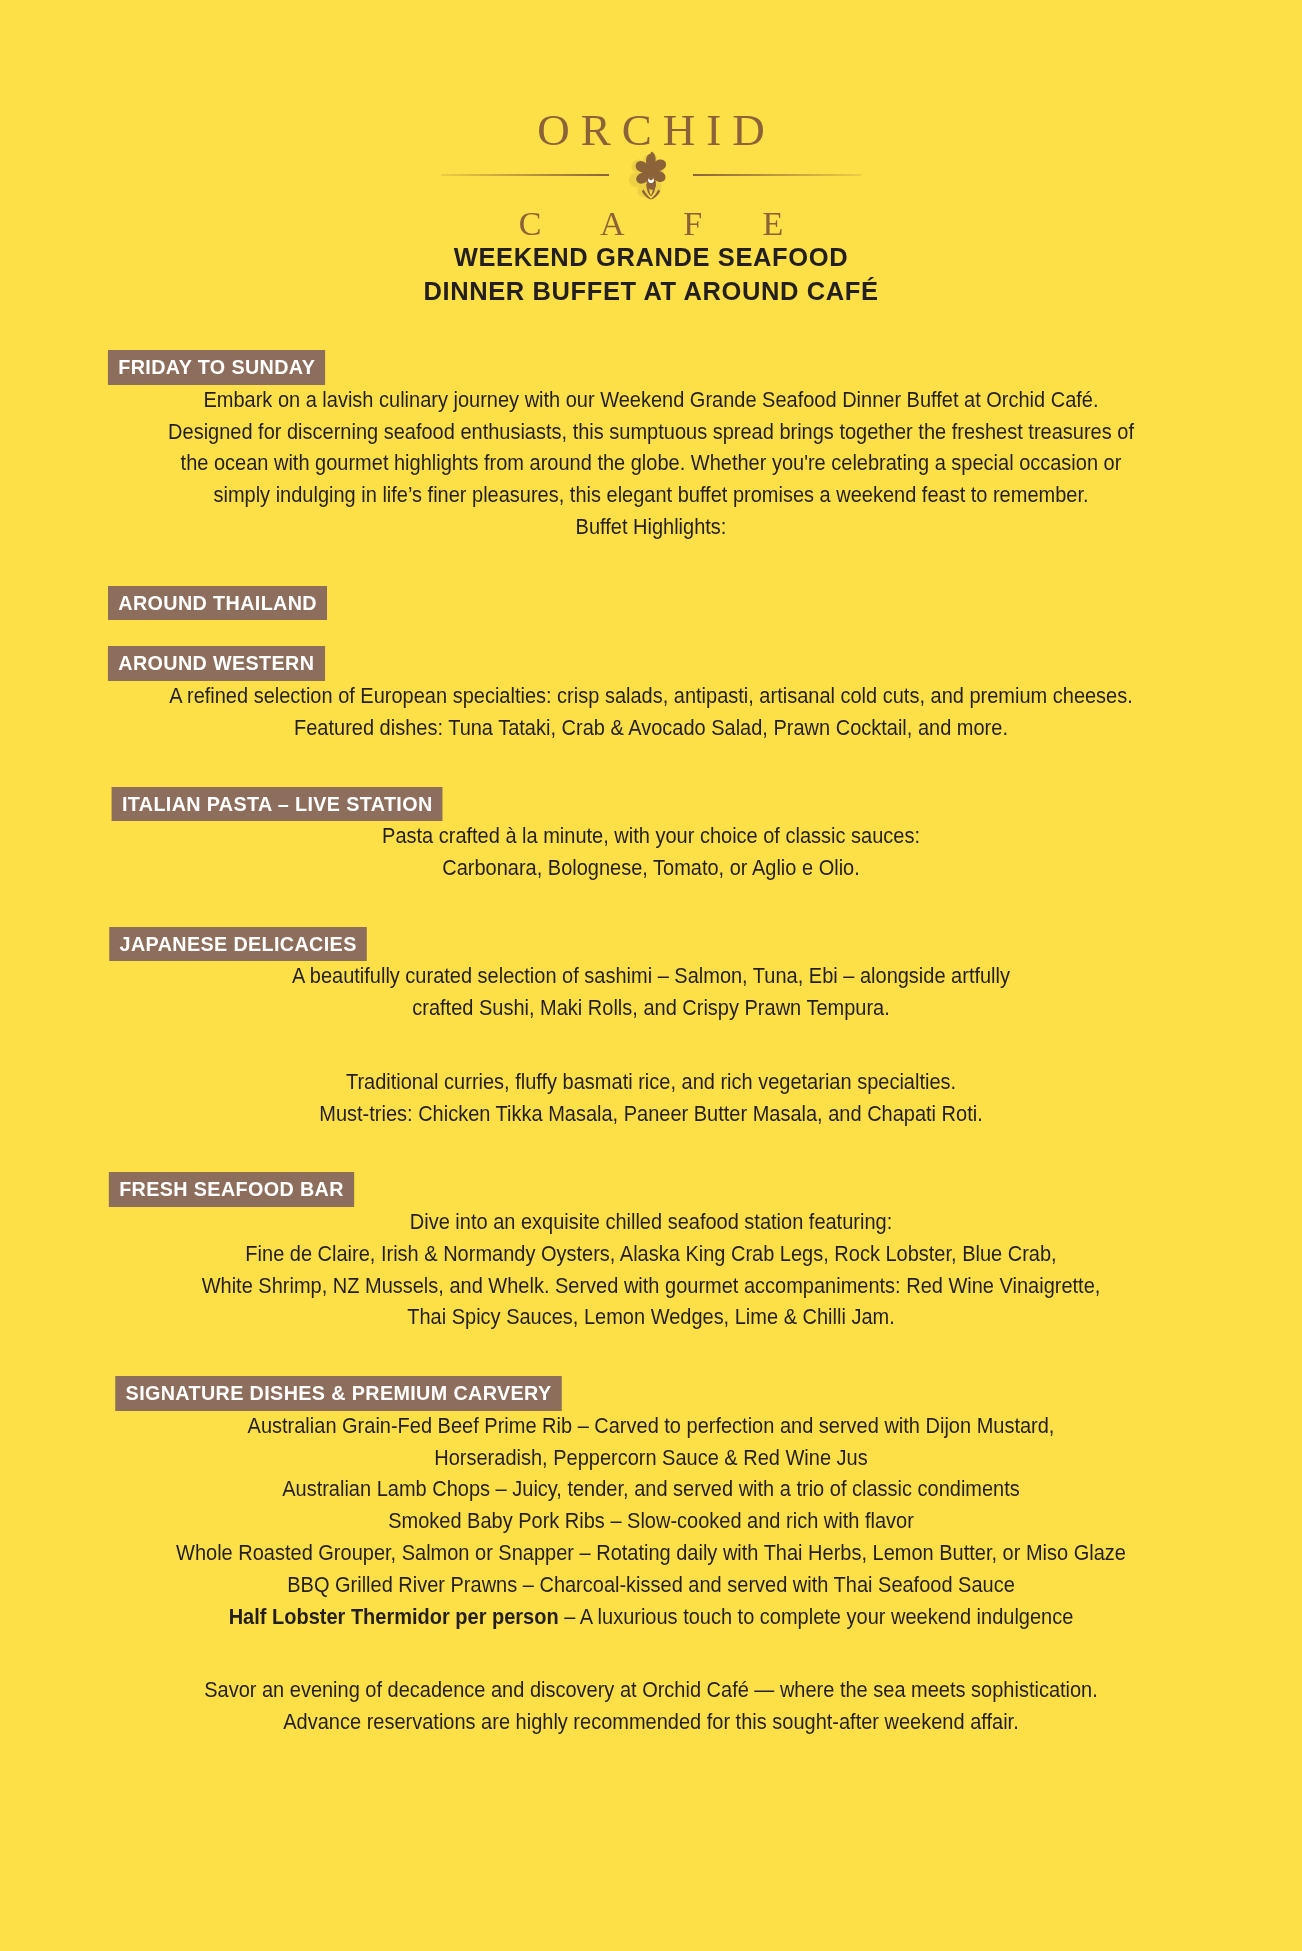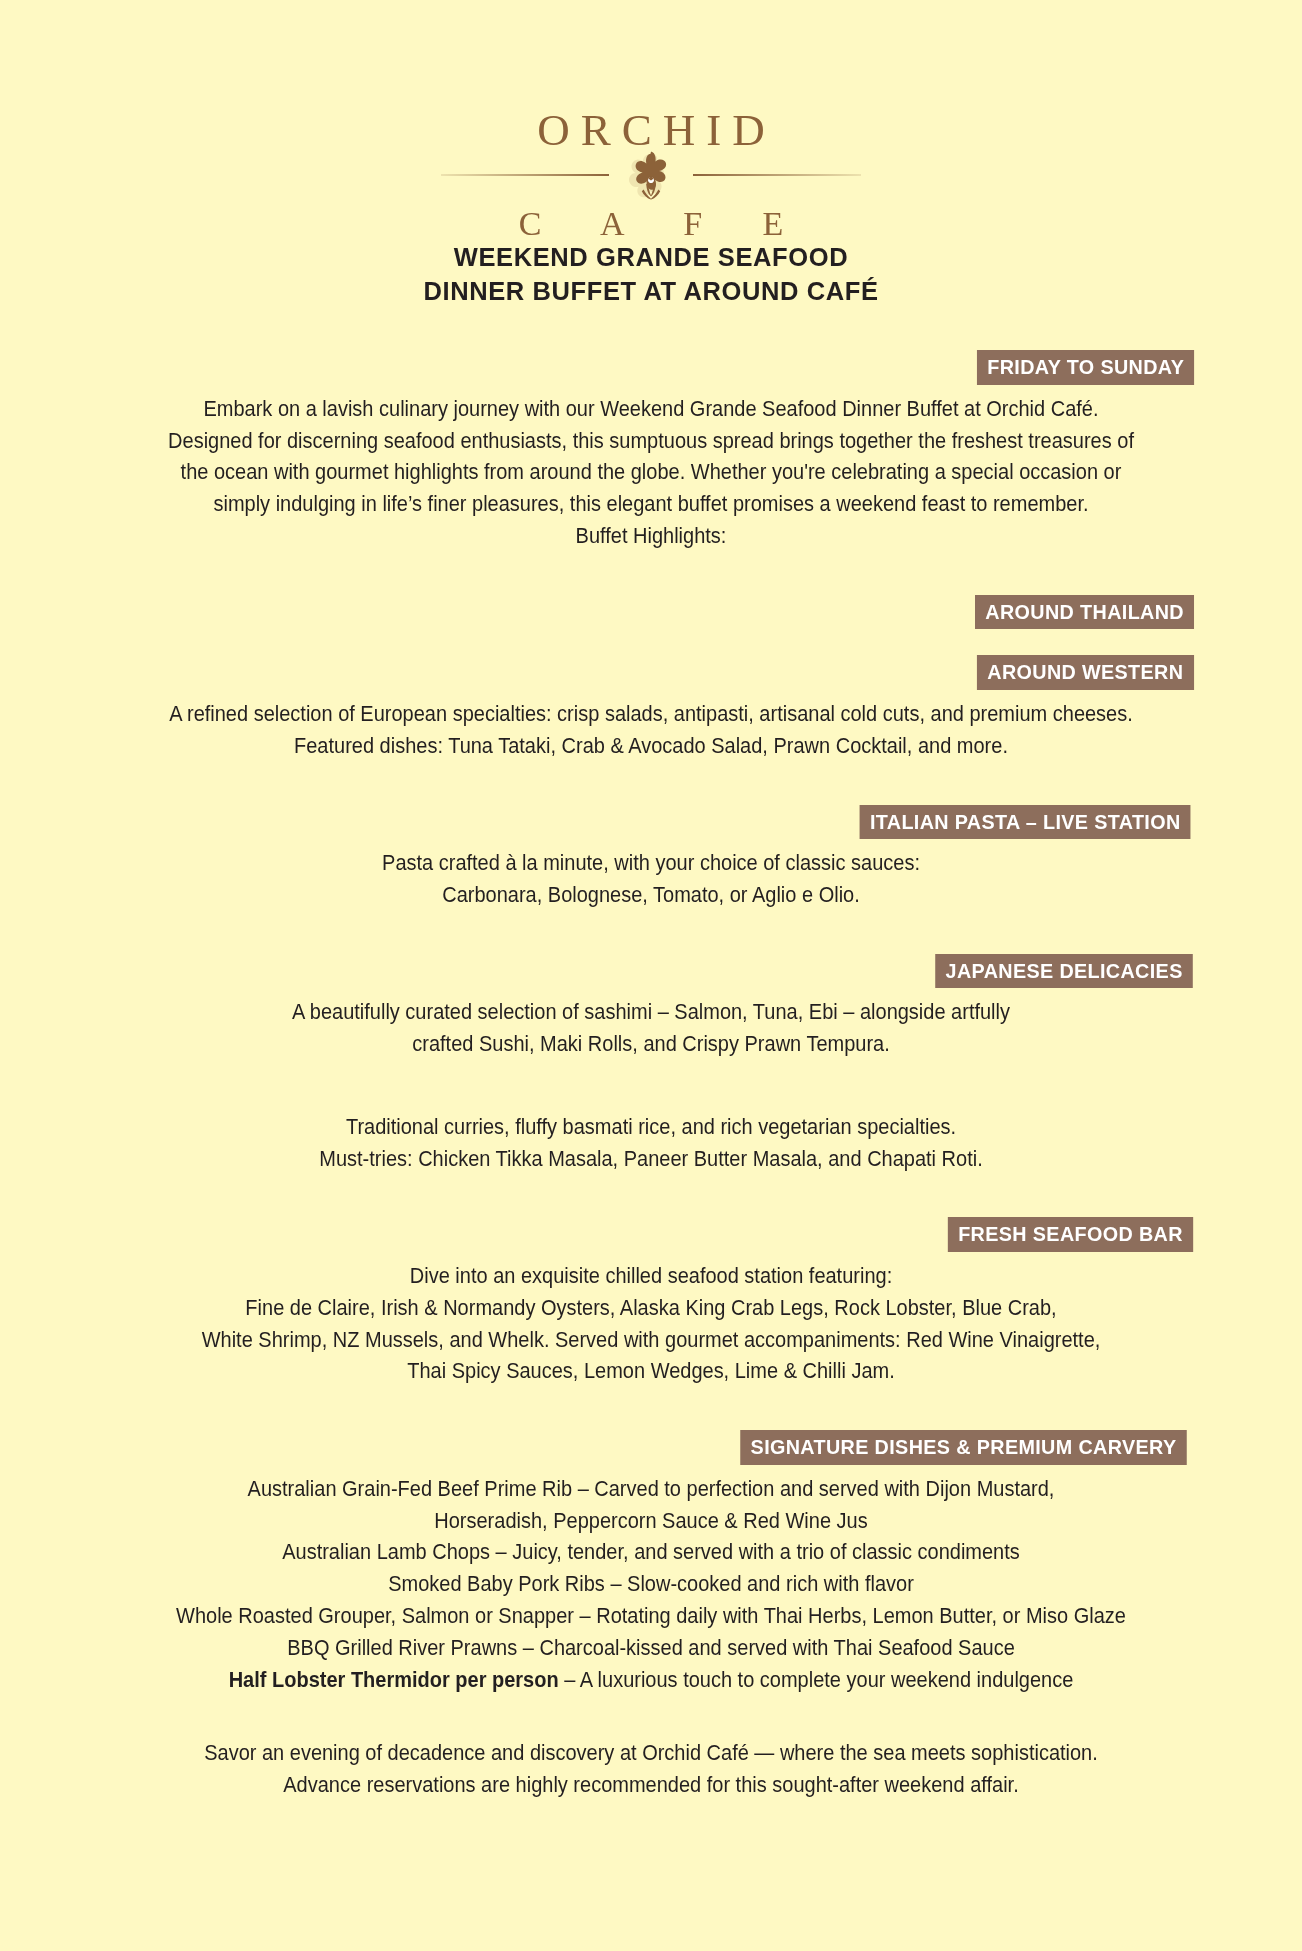--- a/index.html
+++ b/index.html
@@ -13,21 +13,21 @@
     height: 1951px;
     font-family: "Liberation Sans", sans-serif;
     color: #231f20;
     overflow: hidden;
   }
 
   .page {
     width: 1302px;
     height: 1951px;
     position: relative;
-    background: #fef9c3;
+    background: #fde047;
     box-sizing: border-box;
     padding: 0;
   }
 
   
   .logo-block {
     margin: 0 auto;
     padding-top: 108px;
     width: 420px;
     text-align: center;
@@ -95,21 +95,21 @@
 
   
   .content {
     width: 1100px;
     margin: 0 auto;
     text-align: center;
   }
   .section { text-align: center; }
 
   .badge-row {
-    text-align: right;
+    text-align: left;
     line-height: 0;
   }
   .badge {
     display: inline-block;
     background: #8d6e5c;
     color: #ffffff;
     font-weight: bold;
     font-size: 21px;
     letter-spacing: 0.4px;
     padding: 5px 11px 6px 11px;
@@ -123,21 +123,21 @@
     font-size: 21.5px;
     line-height: 1.48;
     color: #231f20;
     transform: scaleX(0.93);
     transform-origin: center;
     white-space: nowrap;
   }
   .body-line b { font-weight: bold; }
   .gap-lg     { height: 42px; }
   .gap-md     { height: 26px; }
-  .after-badge { margin-top: 9px; }
+  .after-badge { }
 </style>
 </head>
 <body>
 
 <div class="page">
 
   <div class="logo-block">
     <div class="logo-word">ORCHID</div>
     <div class="logo-mid">
       <span class="logo-rule-left"></span>

